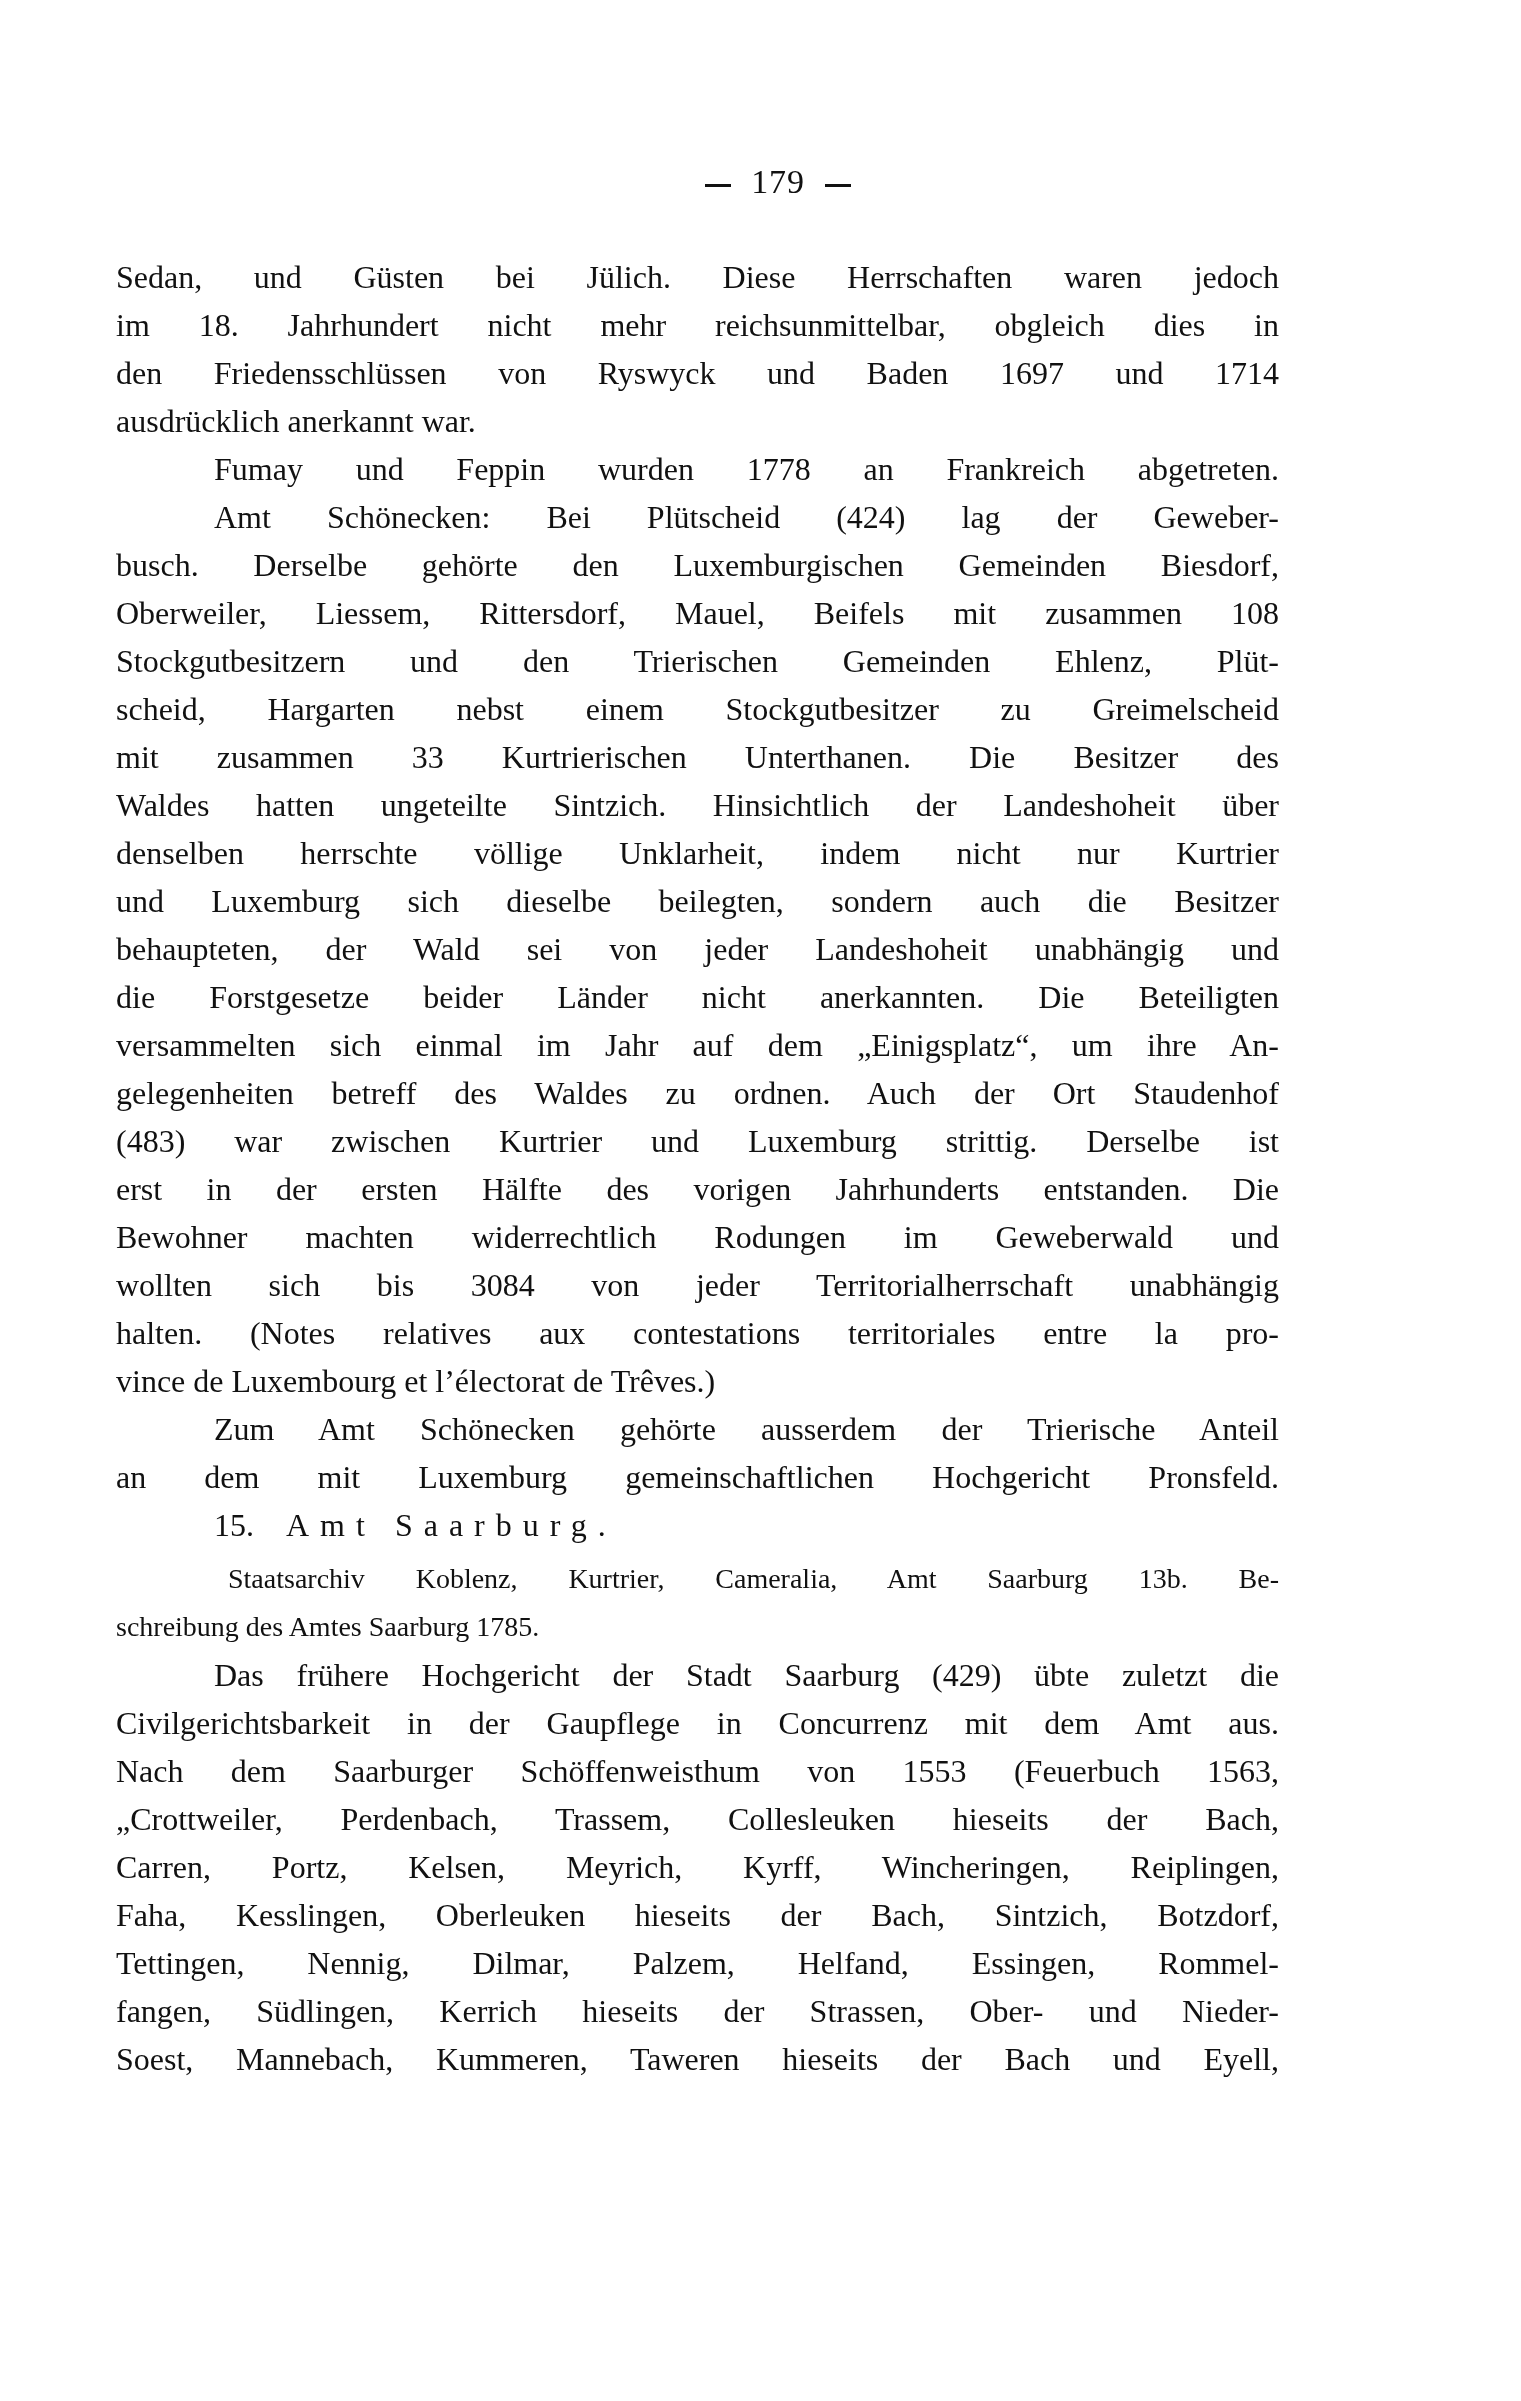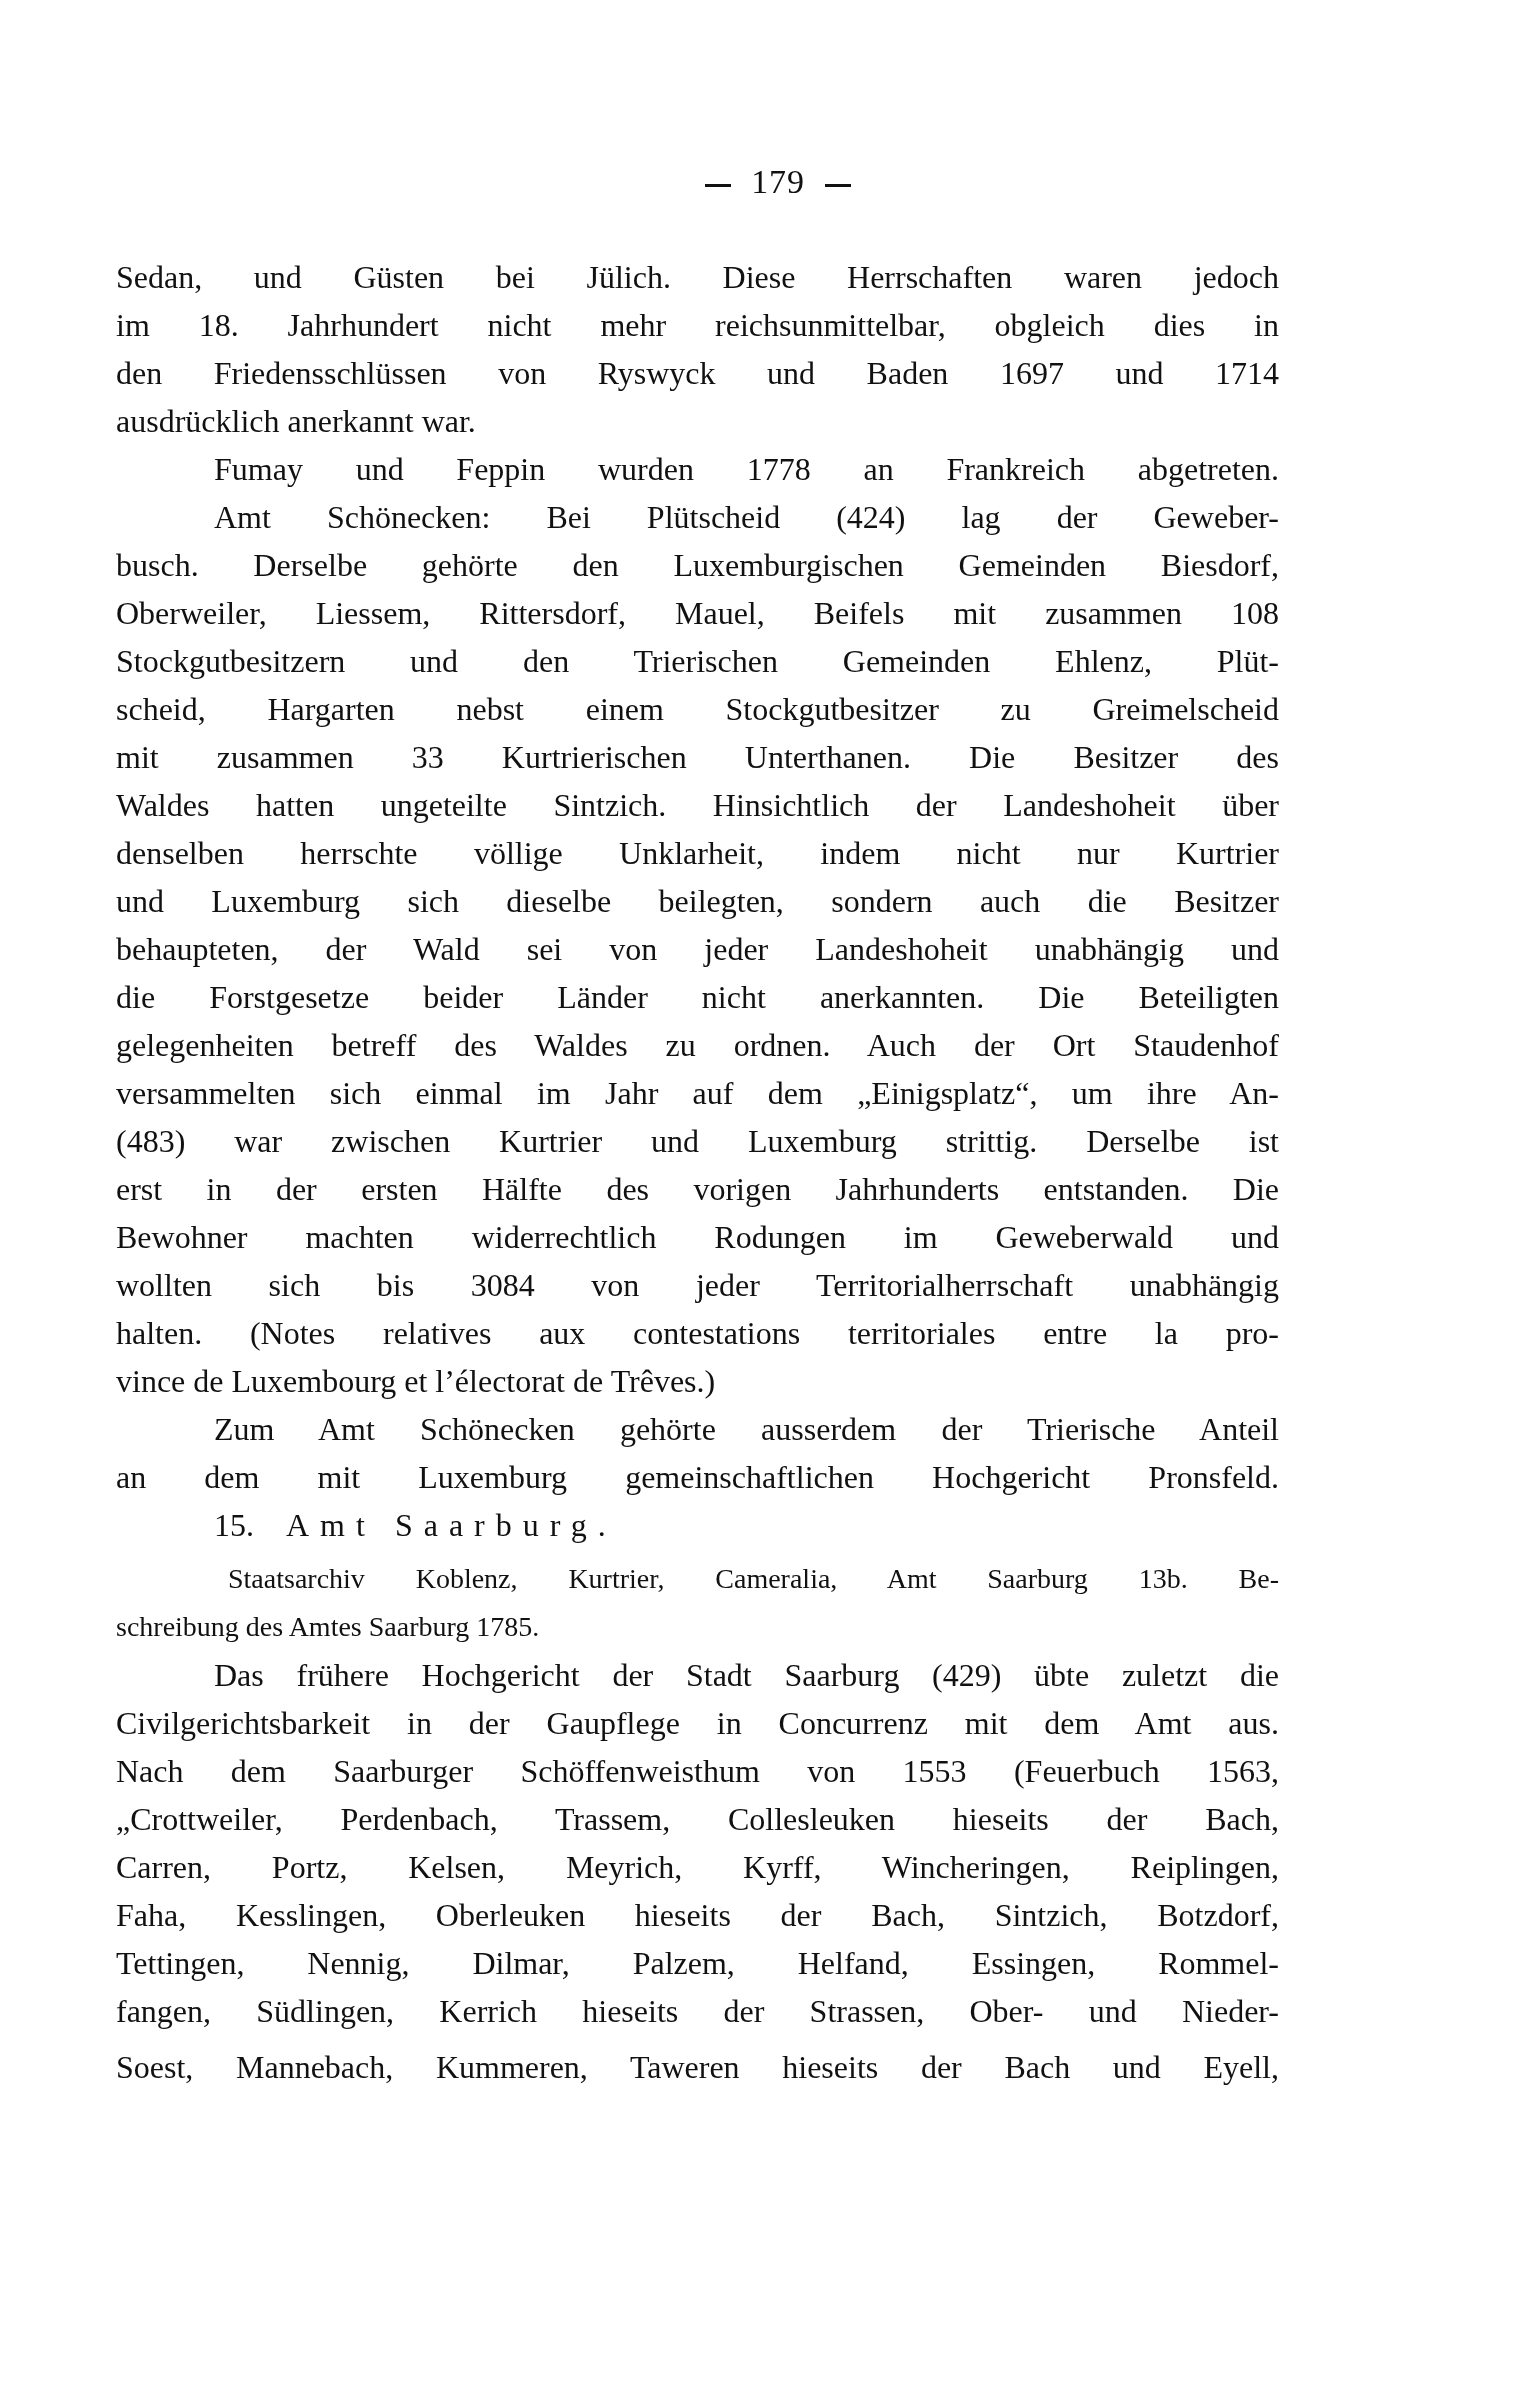--- a/index.html
+++ b/index.html
@@ -100,22 +100,22 @@
     <div class="line">busch. Derselbe gehörte den Luxemburgischen Gemeinden Biesdorf,</div>
     <div class="line">Oberweiler, Liessem, Rittersdorf, Mauel, Beifels mit zusammen 108</div>
     <div class="line">Stockgutbesitzern und den Trierischen Gemeinden Ehlenz, Plüt-</div>
     <div class="line">scheid, Hargarten nebst einem Stockgutbesitzer zu Greimelscheid</div>
     <div class="line">mit zusammen 33 Kurtrierischen Unterthanen. Die Besitzer des</div>
     <div class="line">Waldes hatten ungeteilte Sintzich. Hinsichtlich der Landeshoheit über</div>
     <div class="line">denselben herrschte völlige Unklarheit, indem nicht nur Kurtrier</div>
     <div class="line">und Luxemburg sich dieselbe beilegten, sondern auch die Besitzer</div>
     <div class="line">behaupteten, der Wald sei von jeder Landeshoheit unabhängig und</div>
     <div class="line">die Forstgesetze beider Länder nicht anerkannten. Die Beteiligten</div>
+    <div class="line">versammelten sich einmal im Jahr auf dem „Einigsplatz“, um ihre An-</div>
     <div class="line">gelegenheiten betreff des Waldes zu ordnen. Auch der Ort Staudenhof</div>
-    <div class="line">versammelten sich einmal im Jahr auf dem „Einigsplatz“, um ihre An-</div>
     <div class="line">(483) war zwischen Kurtrier und Luxemburg strittig. Derselbe ist</div>
     <div class="line">erst in der ersten Hälfte des vorigen Jahrhunderts entstanden. Die</div>
     <div class="line">Bewohner machten widerrechtlich Rodungen im Geweberwald und</div>
     <div class="line">wollten sich bis 3084 von jeder Territorialherrschaft unabhängig</div>
     <div class="line">halten. (Notes relatives aux contestations territoriales entre la pro-</div>
     <div class="line last">vince de Luxembourg et l’électorat de Trêves.)</div>
   </div>
 
   <div>
     <div class="line indent">Zum Amt Schönecken gehörte ausserdem der Trierische Anteil</div>
@@ -135,17 +135,17 @@
 
   <div>
     <div class="line indent">Das frühere Hochgericht der Stadt Saarburg (429) übte zuletzt die</div>
     <div class="line">Civilgerichtsbarkeit in der Gaupflege in Concurrenz mit dem Amt aus.</div>
     <div class="line">Nach dem Saarburger Schöffenweisthum von 1553 (Feuerbuch 1563,</div>
     <div class="line">„Crottweiler, Perdenbach, Trassem, Collesleuken hieseits der Bach,</div>
     <div class="line">Carren, Portz, Kelsen, Meyrich, Kyrff, Wincheringen, Reiplingen,</div>
     <div class="line">Faha, Kesslingen, Oberleuken hieseits der Bach, Sintzich, Botzdorf,</div>
     <div class="line">Tettingen, Nennig, Dilmar, Palzem, Helfand, Essingen, Rommel-</div>
     <div class="line">fangen, Südlingen, Kerrich hieseits der Strassen, Ober- und Nieder-</div>
-    <div class="line" style="text-align-last: justify; margin-top: 8px;">Soest, Mannebach, Kummeren, Taweren hieseits der Bach und Eyell,</div>
+    <div class="line" style="text-align-last: justify;">Soest, Mannebach, Kummeren, Taweren hieseits der Bach und Eyell,</div>
   </div>
 
 </div>
 
 
 </body></html>

